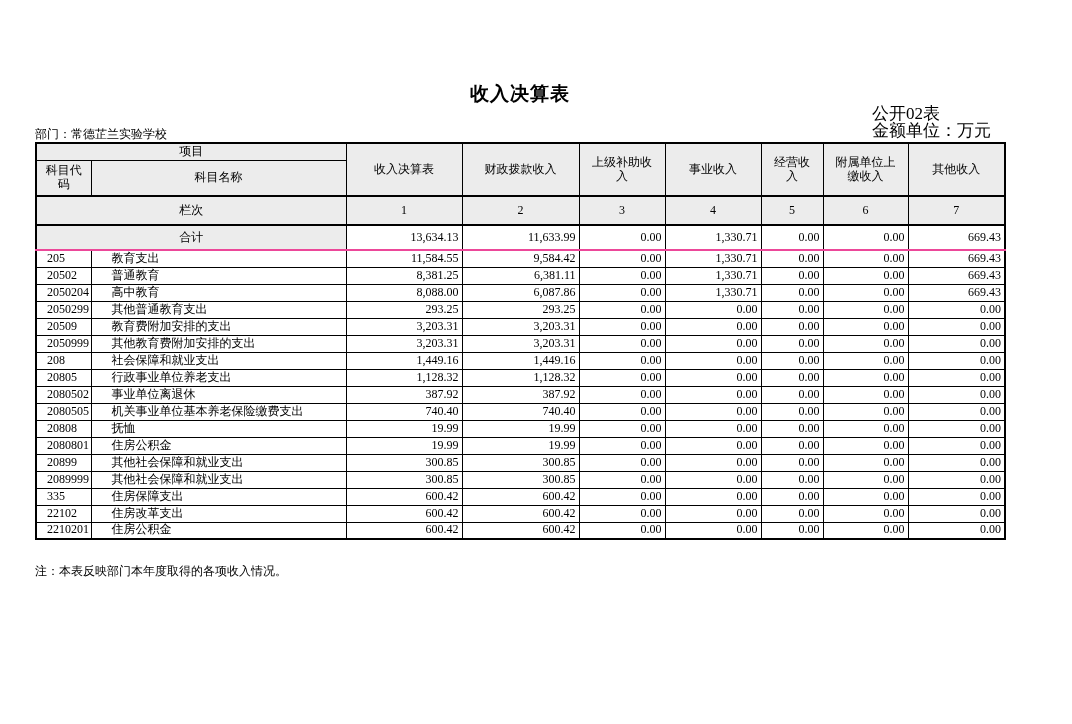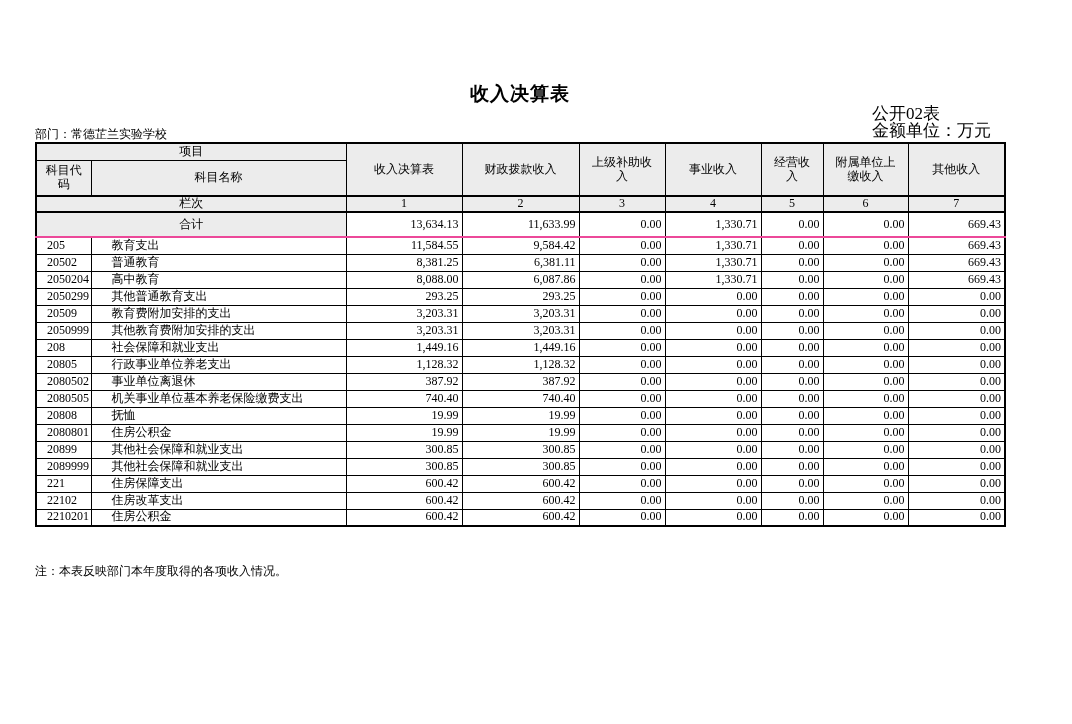--- a/index.html
+++ b/index.html
@@ -22,21 +22,21 @@
     width: 969px; font-size: 12px;
   }
   table.income td {
     border: 1px solid #000; overflow: hidden; white-space: normal;
     line-height: 1.15; vertical-align: middle;
   }
   table.income { border: 2px solid #000; }
   tr.h1 td { height: 17px; }
   tr.h2 td { height: 36px; border-bottom: 2px solid #000; }
   tr.h1 td[rowspan] { border-bottom: 2px solid #000; }
-  tr.lanci td { height: 16px; border-bottom: 2px solid #000; }
+  tr.lanci td { height: 29px; border-bottom: 2px solid #000; }
   tr.total td { height: 25px; border-bottom: 2px solid #ec4899; }
   tbody tr td { height: 17px; }
 
   .gray { background: #ececec; }
   .c { text-align: center; }
   .hpad { padding: 0 9px; }
   .code { text-align: left; padding-left: 10px; }
   .name { text-align: left; padding-left: 20px; }
   .num { text-align: right; padding-right: 3px; white-space: nowrap; }
   .bold { font-weight: normal; }
@@ -254,21 +254,21 @@
     <td class="name">其他社会保障和就业支出</td>
     <td class="num">300.85</td>
     <td class="num">300.85</td>
     <td class="num">0.00</td>
     <td class="num">0.00</td>
     <td class="num">0.00</td>
     <td class="num">0.00</td>
     <td class="num">0.00</td>
   </tr>
         <tr>
-    <td class="code">221</td>
+    <td class="code">335</td>
     <td class="name">住房保障支出</td>
     <td class="num">600.42</td>
     <td class="num">600.42</td>
     <td class="num">0.00</td>
     <td class="num">0.00</td>
     <td class="num">0.00</td>
     <td class="num">0.00</td>
     <td class="num">0.00</td>
   </tr>
         <tr>

